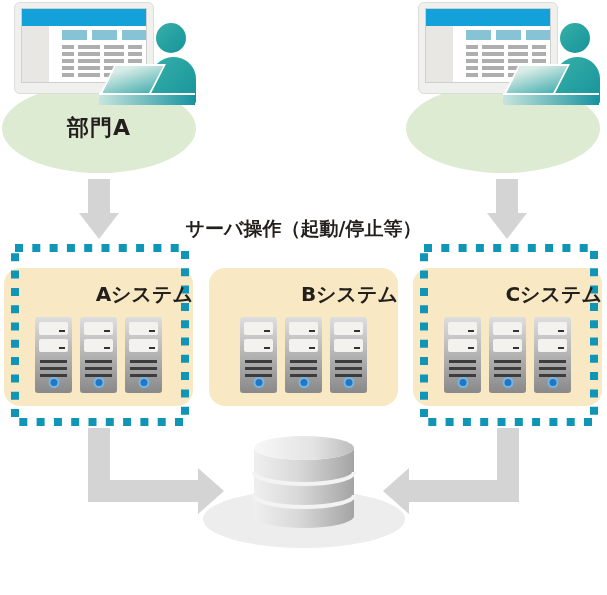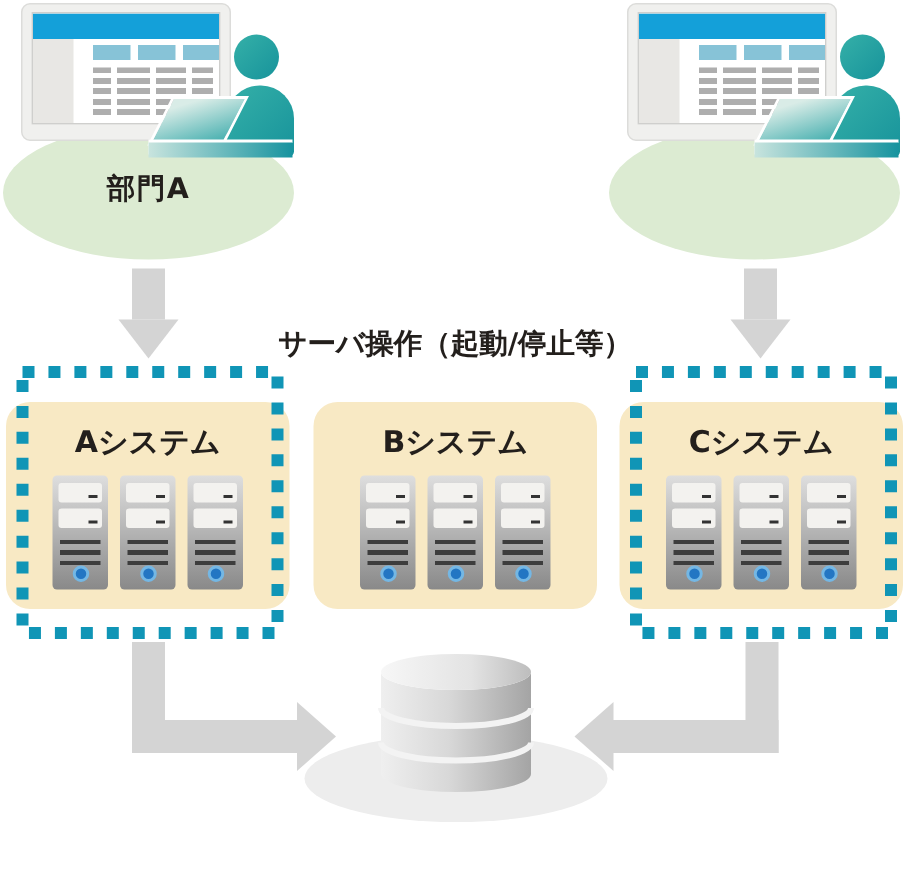--- a/index.html
+++ b/index.html
@@ -7,21 +7,21 @@
     position:relative;width:607px;height:595px;background:#fff;overflow:hidden;
     font-family:"DejaVu Sans",sans-serif;color:#231f1c;
   }
   .abs{position:absolute;}
 
   
   .dept{position:absolute;width:200px;height:178px;}
   .dept .ellipse{position:absolute;left:2px;top:84px;width:194px;height:89px;
     background:#dcebd2;border-radius:50%;}
   .dept .dept-label{position:absolute;left:2px;top:113px;width:194px;text-align:center;
-    font-size:19px;font-weight:bold;letter-spacing:1px;}
+    font-size:22px;font-weight:bold;letter-spacing:1px;}
 
   .monitor{position:absolute;left:14px;top:2px;width:138px;height:90px;
     background:#f0f0ee;border:1px solid #dcdcda;border-radius:6px;}
   .monitor .screen{position:absolute;left:6px;top:5px;width:124px;height:73px;
     background:#fff;border:1px solid #cfcfcd;overflow:hidden;}
   .monitor .bluebar{position:absolute;left:0;top:0;width:100%;height:17px;background:#14a0d9;}
   .monitor .sidebar{position:absolute;left:0;top:17px;width:27px;bottom:0;background:#e8e7e4;}
   .monitor .btnrow{position:absolute;left:40px;top:21px;display:flex;gap:5px;}
   .monitor .btnrow i{width:25px;height:10px;background:#87c3d7;}
   .monitor .grid{position:absolute;left:40px;top:36px;right:4px;bottom:4px;display:flex;gap:4px;}
@@ -55,21 +55,21 @@
   .elbow .tri-r{border-left:26px solid #d4d4d4;}
   .elbow .tri-l{border-right:26px solid #d4d4d4;}
 
   
   .caption{position:absolute;left:0;width:607px;text-align:center;
     font-size:19px;font-weight:bold;white-space:nowrap;}
 
   
   .sysbox{position:absolute;top:268px;width:189px;height:138px;
     background:#f8e9c4;border-radius:16px;}
-  .sys-label{position:absolute;left:0;top:13px;width:100%;text-align:center;
+  .sys-label{position:absolute;left:0;top:13px;width:100%;text-align:right;
     font-size:20px;font-weight:bold;}
   .dash-overlay{position:absolute;left:7px;top:-24px;width:178px;height:182px;overflow:visible;}
   .servers{position:absolute;left:31px;top:49px;display:flex;gap:8px;}
 
   
   .server{position:relative;width:37px;height:76px;border-radius:3px;
     background:linear-gradient(180deg,#dedede,#898989);}
   .server i{display:block;}
   .server .p{position:absolute;left:4px;width:29px;height:13px;background:#f3f2ef;border-radius:2px;}
   .server .p::after{content:"";position:absolute;right:3px;bottom:3px;width:6px;height:2px;background:#333;}

